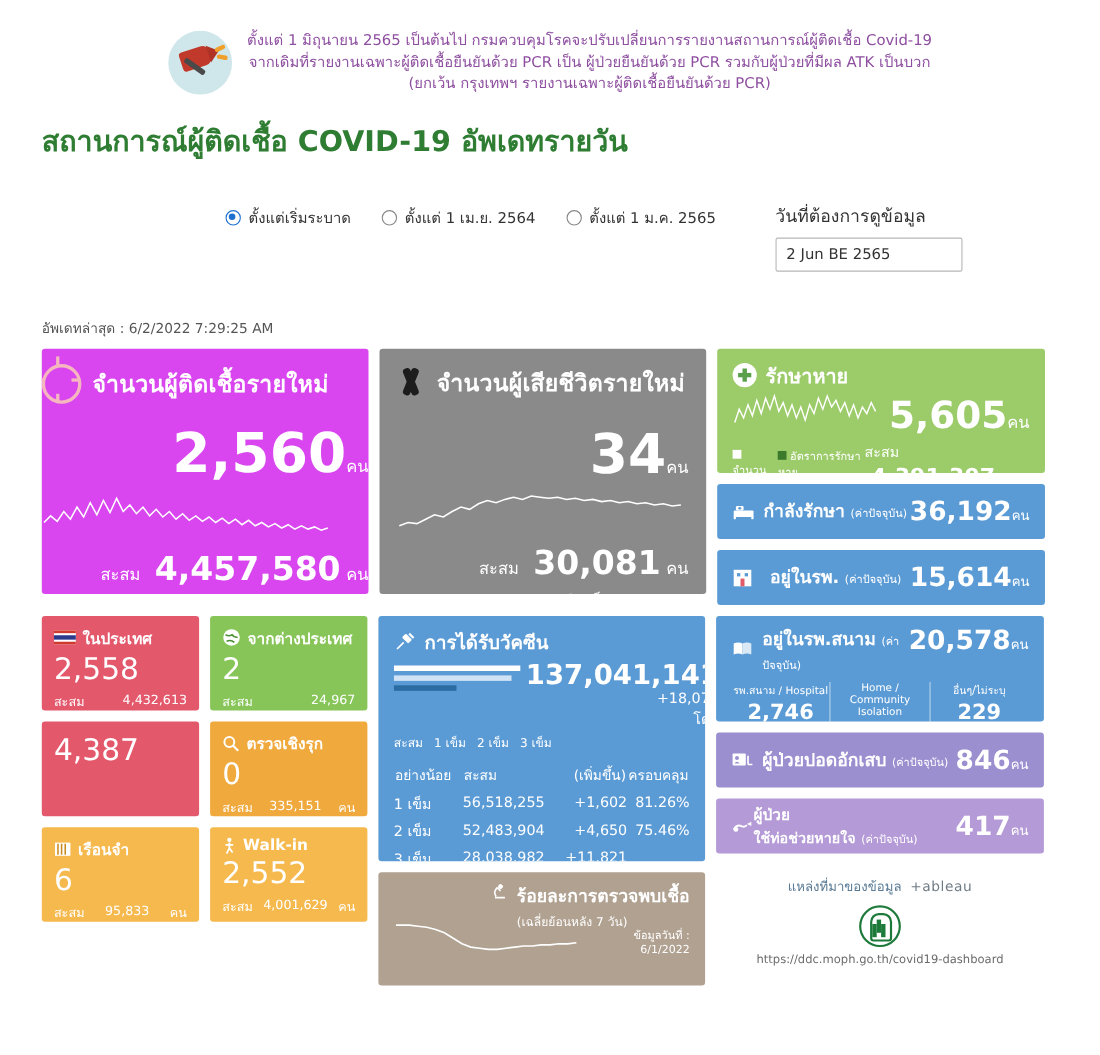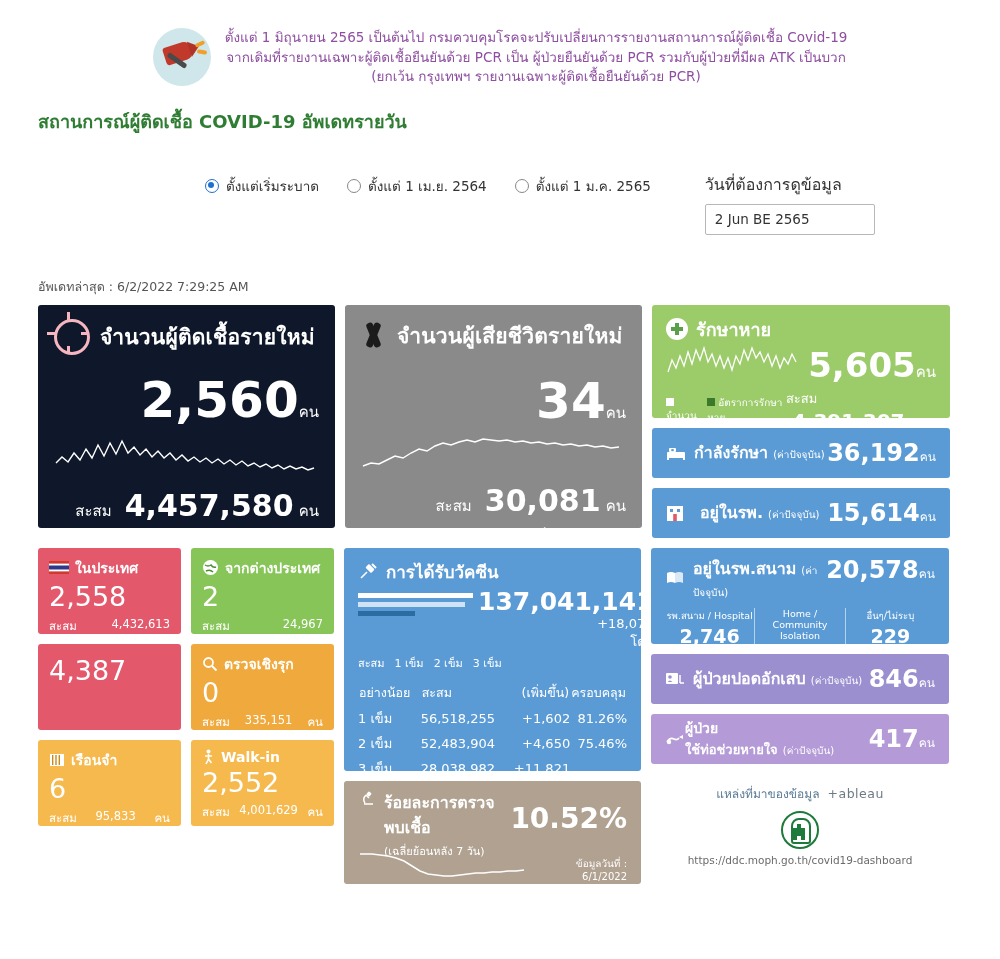--- a/index.html
+++ b/index.html
@@ -69,21 +69,21 @@
     color: #8e4fa0;
     font-size: 13.5px;
     line-height: 1.45;
     text-align: center;
     max-width: 690px;
   }
 
   
   .page-title {
     color: #2e7d32;
-    font-size: 18px;
+    font-size: 26px;
     font-weight: bold;
     margin: 20px 0 0 38px;
   }
 
   
   .filters {
     display: flex;
     align-items: flex-start;
     margin: 36px 0 0 0;
     padding-left: 205px;
@@ -151,22 +151,22 @@
     line-height: 1;
   }
   .unit { font-size: 15px; font-weight: normal; }
   .sub {
     font-size: 15px;
   }
 
   
   .c-new {
     width: 297px; height: 223px;
-    background: #0f172a;
-    padding: 14px 16px;
+    background: #d946ef;
+    padding: 14px 0;
     box-sizing: border-box;
   }
   .c-new .head { display: flex; align-items: center; gap: 10px; }
   .virus {
     width: 30px; height: 30px;
     border-radius: 50%;
     border: 3px solid #f6b6c0;
     position: relative;
     flex: none;
   }
@@ -668,21 +668,20 @@
                 <svg width="18" height="18" viewBox="0 0 18 18">
                     <path d="M6 14 h9 M7 13 q-3-4 1-8 M8 5 l3 3" stroke="#fff" stroke-width="1.5" fill="none"></path>
                     <rect x="9" y="2" width="4" height="4" rx="1" fill="#fff" transform="rotate(40 11 4)"></rect>
                   </svg>
               </span>
               <span>
                 <span style="font-size:16px;font-weight:bold">ร้อยละการตรวจพบเชื้อ</span><br>
                 <span style="font-size:11px">(เฉลี่ยย้อนหลัง 7 วัน)</span>
               </span>
             </div>
-            <div style="font-size:28px;font-weight:bold;margin-top:12px">10.52%</div>
           </div>
           <div style="display:flex;justify-content:space-between;align-items:flex-end;margin-top:-12px">
             <div>
               <svg width="170" height="34" viewBox="0 0 170 34">
                 <polyline fill="none" stroke="#ffffff" stroke-width="1.5" points="2,6 14,6 22,7 30,8 38,10 46,13 54,18 62,23 70,26 78,27 86,28 94,28 102,27 110,26 118,25 126,25 134,24 142,24 150,23 158,23 166,22"></polyline>
               </svg>
             </div>
             <div class="note" style="margin:0">ข้อมูลวันที่ : 6/1/2022</div>
           </div>
         </div>

